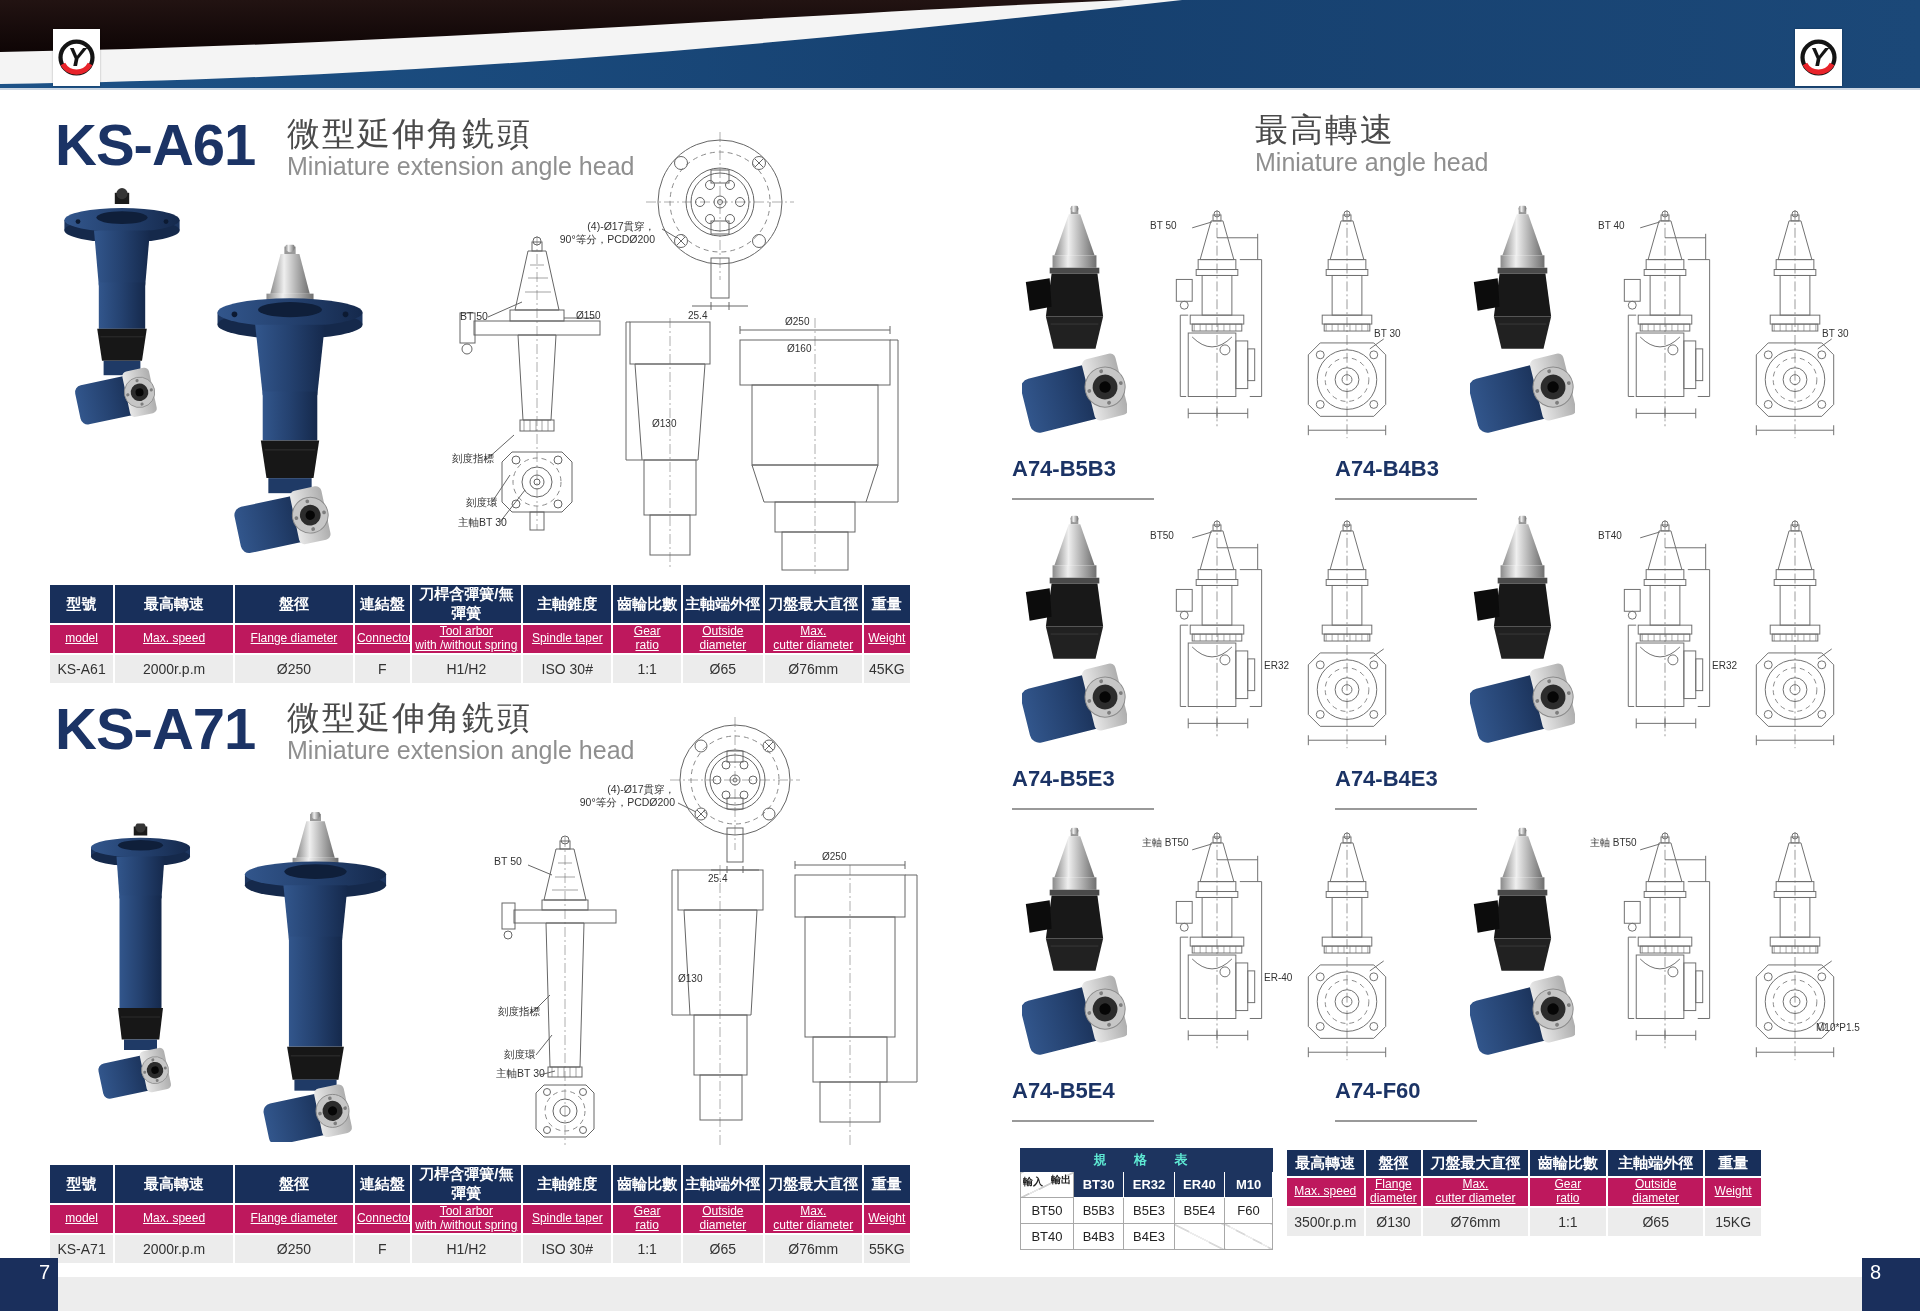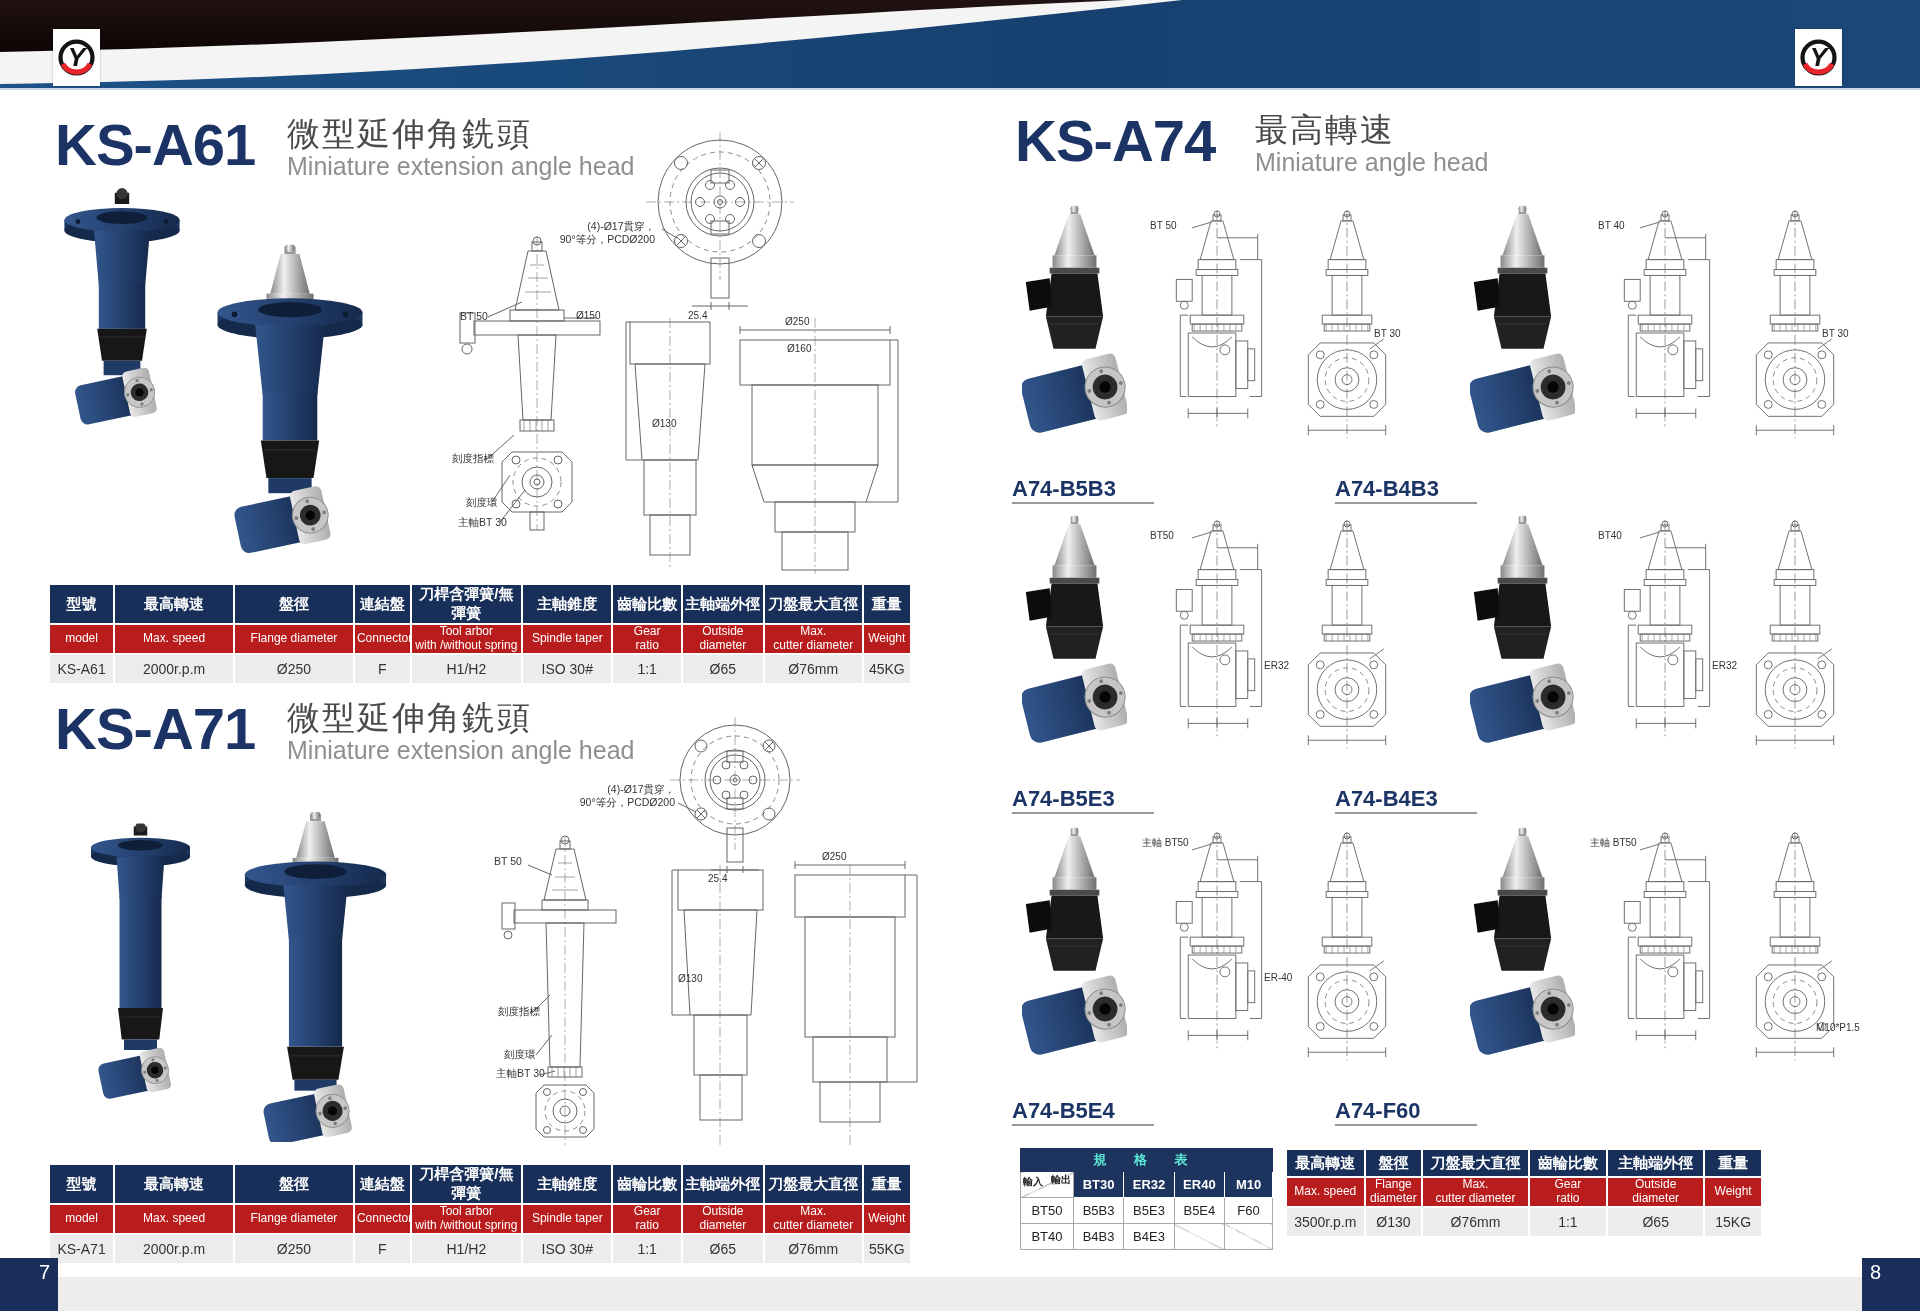--- a/index.html
+++ b/index.html
@@ -11,38 +11,38 @@
   .logobox{width:47px;height:57px;top:29px;background:#fff;box-shadow:0 0 2px rgba(0,0,0,.3);}
   .hairline{left:0;top:88px;width:1920px;height:2px;background:#ccd6e2;}
   
   .model-title{font-size:58px;font-weight:bold;color:#1b3365;letter-spacing:-1px;line-height:1;}
   .title-zh{font-size:33px;color:#4a4a4a;font-weight:500;line-height:1.1;letter-spacing:2px;}
   .title-en{font-size:25px;color:#8f8f8f;line-height:1.1;}
   
   table.ltab{position:absolute;border-collapse:separate;border-spacing:2px;table-layout:fixed;}
   table.ltab td{text-align:center;vertical-align:middle;padding:0 2px;overflow:hidden;}
   table.ltab tr.zh td{background:#182f5a;color:#fff;font-weight:bold;font-size:15px;height:26px;}
-  table.ltab tr.en td{background:#b91c1c;color:#fff;font-size:12px;height:20px;white-space:pre-line;line-height:1.15;}
+  table.ltab tr.en td{background:#be185d;color:#fff;font-size:12px;height:20px;white-space:pre-line;line-height:1.15;text-decoration:underline;}
   table.ltab tr.val td{background:#ececec;color:#333;font-size:14px;height:28px;}
   
   table.mtab{position:absolute;border-collapse:collapse;table-layout:fixed;font-size:13px;}
   table.mtab td{border:1px solid #a8a8a8;text-align:center;height:25px;color:#222;background:#fff;padding:0;}
   table.mtab td.tl{background:#1d345f;color:#5eead4;font-weight:bold;letter-spacing:12px;border:1px solid #1d345f;height:22px;}
   table.mtab td.hd{background:#1d345f;color:#fff;font-weight:bold;border:1px solid #fff;height:23px;}
   table.mtab td.corner{position:relative;background:
       linear-gradient(to bottom right,transparent 49.2%,#9a9a9a 49.2%,#9a9a9a 50.8%,transparent 50.8%) #fff;
       font-size:10px;font-weight:bold;margin-top:27px;}
   table.mtab td.diag{background:
       linear-gradient(to top right,transparent 49.2%,#b5b5b5 49.2%,#b5b5b5 50.8%,transparent 50.8%) #fff;}
   .corner-out{position:absolute;right:2px;top:1px;}
   .corner-in{position:absolute;left:2px;bottom:8px;}
   
   .vcell{width:575px;height:292px;}
   .vlabel{position:absolute;left:0;top:256px;font-size:22px;font-weight:bold;color:#1b3365;
-          width:142px;border-bottom:2px solid #999;padding-bottom:0;margin-top:20px;}
+          width:142px;border-bottom:2px solid #999;padding-bottom:16px;}
   .ann{position:absolute;font-size:10px;color:#333;white-space:nowrap;}
   .ann2{position:absolute;font-size:10.5px;color:#333;white-space:nowrap;}
   
   .graybar{left:0;top:1277px;width:1920px;height:34px;background:#ededed;}
   .pgsq{top:1258px;width:58px;height:53px;background:#1a2f5c;color:#fff;font-size:20px;}
   .lineart{position:absolute;}
   svg{display:block;}
 </style>
 </head>
 <body>
@@ -656,21 +656,20 @@
       <td>H1/H2</td>
       <td>ISO 30#</td>
       <td>1:1</td>
       <td>Ø65</td>
       <td>Ø76mm</td>
       <td>55KG</td>
     </tr>
   </tbody>
     </table>
 
-  <div class="abs model-title" style="left:1015px;top:112px;">KS-A74</div>
   <div class="abs title-zh" style="left:1255px;top:112px;">最高轉速</div>
   <div class="abs title-en" style="left:1255px;top:149px;">Miniature angle head</div>
 
   <div class="abs vcell" style="left:1012px;top:200px;">
     <div class="abs" style="left:0;top:0;width:400px;height:256px;">
       <svg class="abs" style="left:10px;top:0;" width="105" height="250" viewBox="0 0 110 250">
           <use href="#photo-a74"></use>
         </svg>
       <svg class="abs" style="left:150px;top:10px;" width="110" height="248" viewBox="0 0 110 250">
           <use href="#drw-side"></use>

